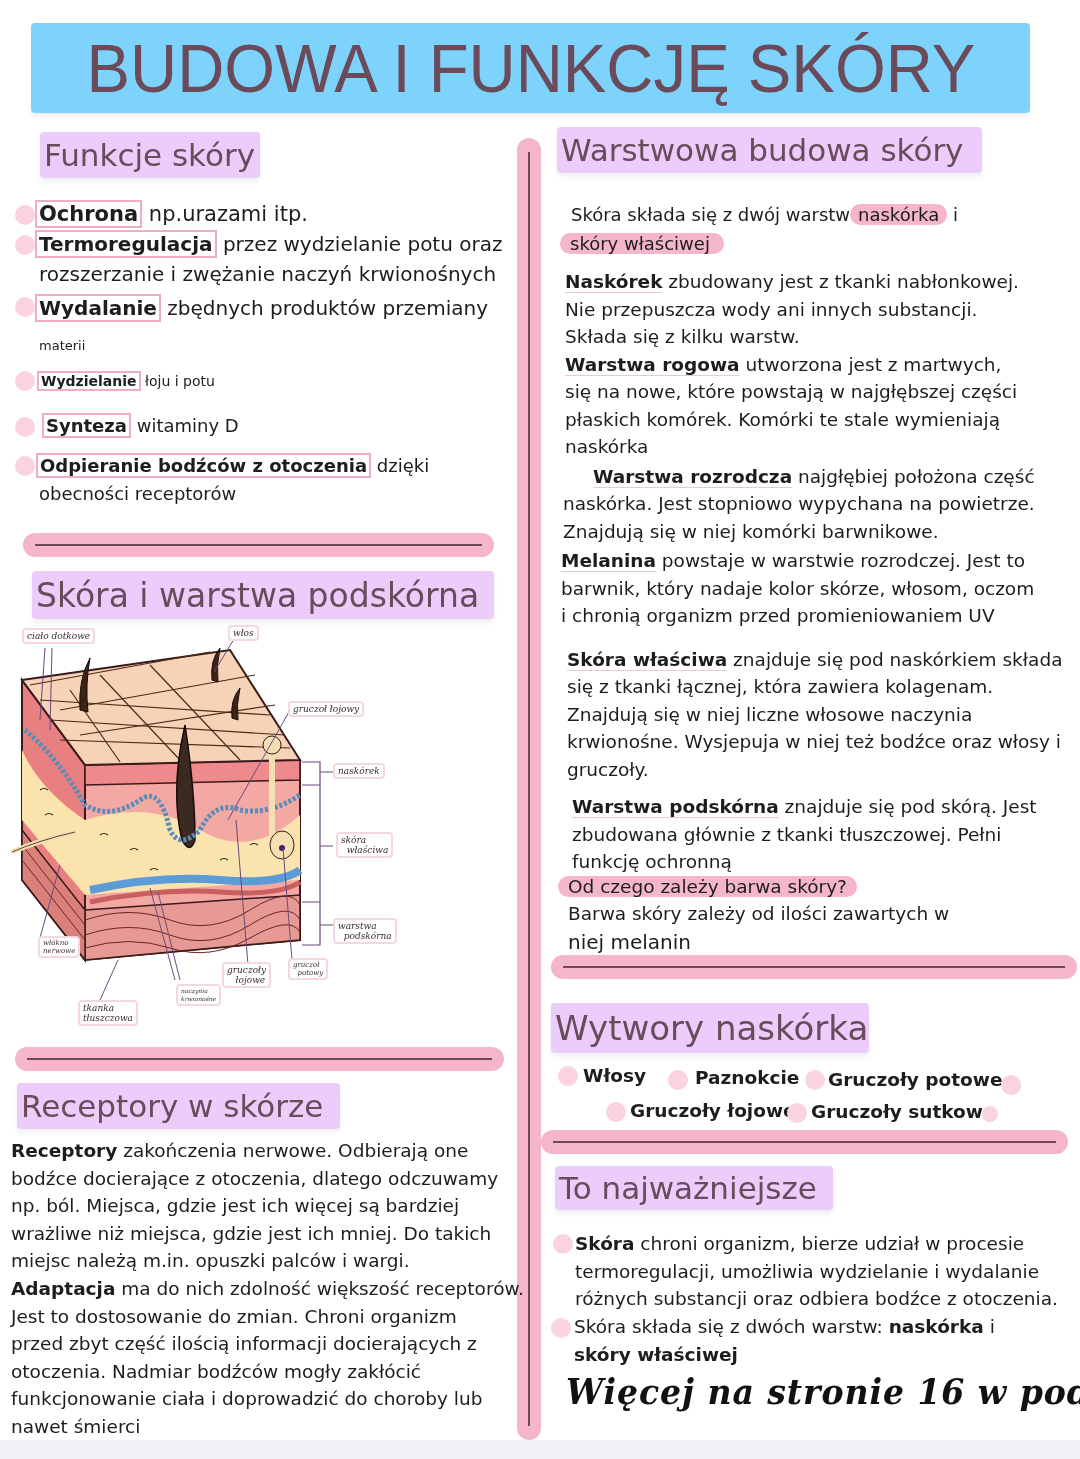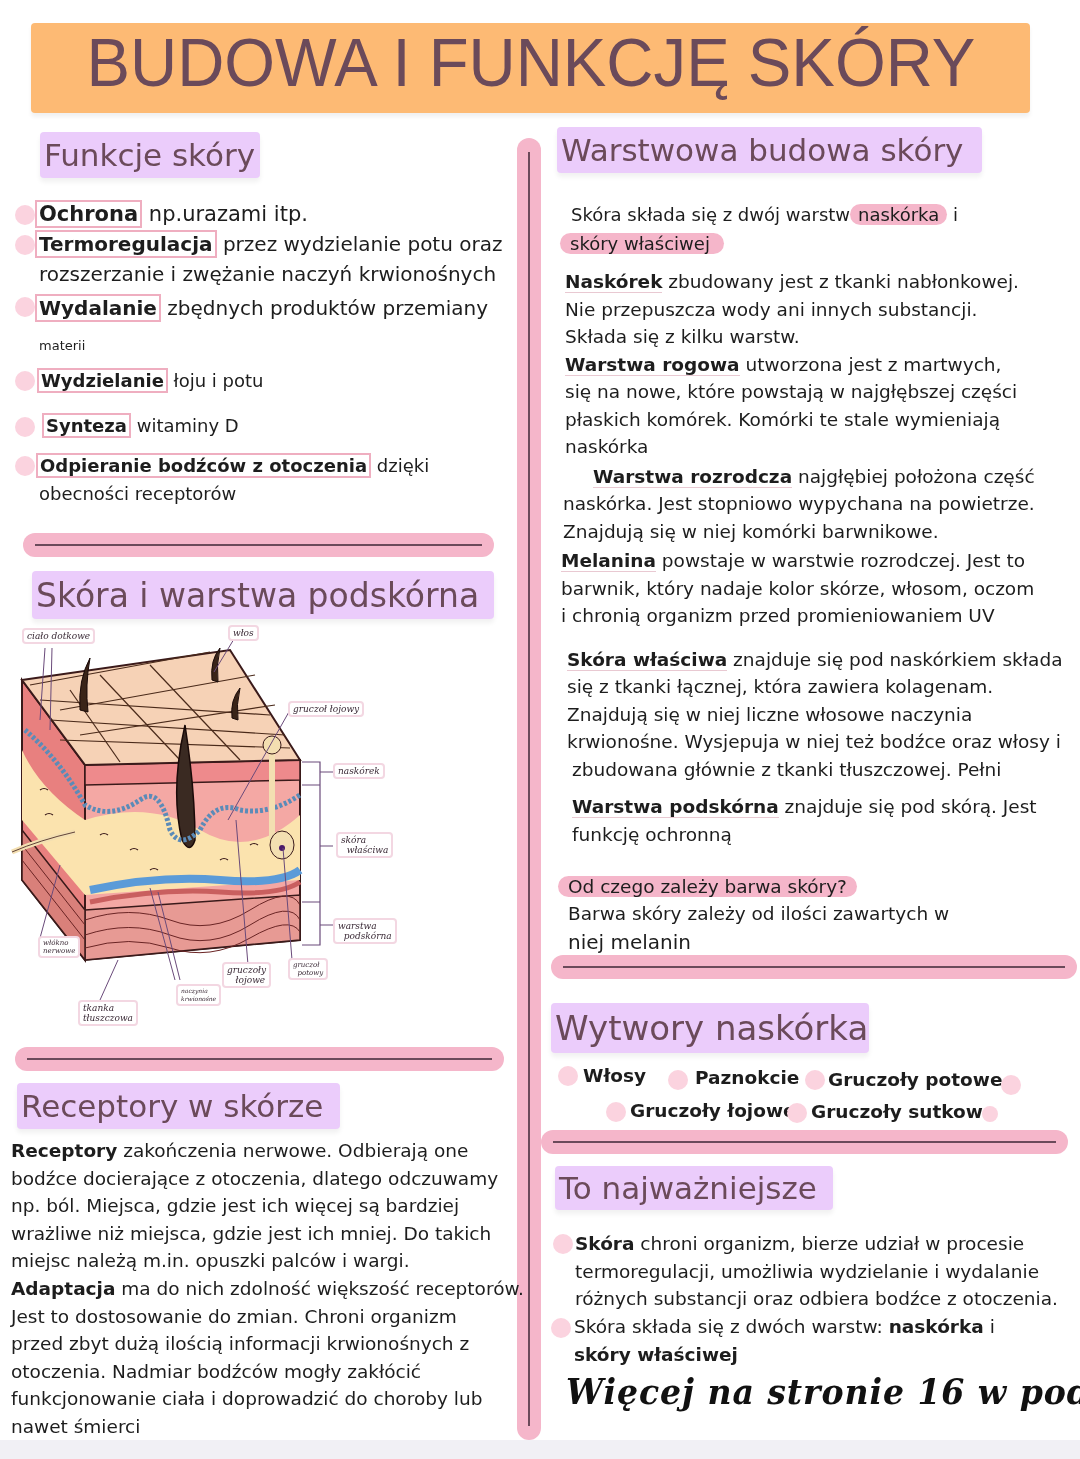--- a/index.html
+++ b/index.html
@@ -1,20 +1,20 @@
 <!DOCTYPE html>
 <html><head>
 <meta charset="utf-8">
 <style>
   * { box-sizing: border-box; margin: 0; padding: 0; }
   html, body { width: 1080px; height: 1459px; background: #f1f0f5; overflow: hidden; }
   body { font-family: "DejaVu Sans", sans-serif; color: #1d1d1d; position: relative; }
   .page { position: absolute; left: 0; top: 0; width: 1080px; height: 1440px; background: #ffffff; }
 
-  .title-bar { position: absolute; left: 31px; top: 23px; width: 999px; height: 90px; background: #fdba74; border-radius: 4px; box-shadow: 0 4px 4px rgba(0,0,0,0.06); display: flex; align-items: flex-start; justify-content: center; }
+  .title-bar { position: absolute; left: 31px; top: 23px; width: 999px; height: 90px; background: #7dd3fc; border-radius: 4px; box-shadow: 0 4px 4px rgba(0,0,0,0.06); display: flex; align-items: center; justify-content: center; }
   .title-bar h1 { font-family: "Liberation Sans", sans-serif; font-weight: 400; font-size: 68px; color: #6b4a5a; letter-spacing: 0px; transform: scaleX(0.96); }
 
   .hdr { position: absolute; background: #ebccfb; border-radius: 4px; box-shadow: 0 4px 5px rgba(0,0,0,0.06); color: #6b4a5a; font-family: "DejaVu Sans", sans-serif; padding: 0 4px; display: flex; align-items: center; white-space: nowrap; }
   .hdr span { display: block; }
 
   .vdiv { position: absolute; left: 517px; top: 138px; width: 24px; height: 1302px; background: #f5b6ca; border-radius: 12px; }
   .vdiv::after { content: ""; position: absolute; left: 11px; top: 14px; width: 1.5px; height: calc(100% - 28px); background: #6b4a5a; }
 
   .hdiv { position: absolute; height: 24px; background: #f5b6ca; border-radius: 12px; }
   .hdiv::after { content: ""; position: absolute; left: 12px; right: 12px; top: 11px; height: 1.5px; background: #6b4a5a; }
@@ -59,21 +59,21 @@
   <div class="txt" style="left:39px; top:259px; font-size:20px; line-height:30px;">rozszerzanie i zwężanie naczyń krwionośnych</div>
 
   <div class="dot" style="left:15px; top:297px;"></div>
   <div class="txt" style="left:35px; top:293px; font-size:20px; line-height:30px;">
     <span class="box">Wydalanie</span>
     <span>zbędnych produktów przemiany</span>
   </div>
   <div class="txt" style="left:39px; top:323px; font-size:13px; line-height:30px;margin-top:8px;">materii</div>
 
   <div class="dot" style="left:15px; top:371px;"></div>
-  <div class="txt" style="left:37px; top:367px; font-size:18px;">
+  <div class="txt" style="left:37px; top:367px; font-size:14px;">
     <span class="box">Wydzielanie</span>
     <span>łoju i potu</span>
   </div>
 
   <div class="dot" style="left:15px; top:417px;"></div>
   <div class="txt" style="left:42px; top:412px; font-size:18px;">
     <span class="box">Synteza</span>
     <span>witaminy D</span>
   </div>
 
@@ -208,21 +208,21 @@
   </div>
 
   <div style="position:absolute; left:11px; top:1137px; font-size:18.5px; line-height:27.6px; white-space:nowrap;">
     <div><b>Receptory</b><span> zakończenia nerwowe. Odbierają one</span></div>
     <div>bodźce docierające z otoczenia, dlatego odczuwamy</div>
     <div>np. ból. Miejsca, gdzie jest ich więcej są bardziej</div>
     <div>wrażliwe niż miejsca, gdzie jest ich mniej. Do takich</div>
     <div>miejsc należą m.in. opuszki palców i wargi.</div>
     <div><b>Adaptacja</b><span> ma do nich zdolność większość receptorów.</span></div>
     <div>Jest to dostosowanie do zmian. Chroni organizm</div>
-    <div>przed zbyt dużą ilością informacji krwionośnych z</div>
+    <div>przed zbyt część ilością informacji docierających z</div>
     <div>otoczenia. Nadmiar bodźców mogły zakłócić</div>
     <div>funkcjonowanie ciała i doprowadzić do choroby lub</div>
     <div>nawet śmierci</div>
   </div>
 
   <div class="hdr" style="left:557px; top:127px; width:425px; height:46px; font-size:31px;">
     <span>Warstwowa budowa skóry</span>
   </div>
 
   <div class="txt" style="left:571px; top:201px; font-size:18px;">
@@ -243,22 +243,23 @@
     <div style="padding-left:3px; margin-top:2px;margin-left:30px;"><b class="ul">Warstwa rozrodcza</b><span> najgłębiej położona część</span></div>
     <div style="padding-left:3px;">naskórka. Jest stopniowo wypychana na powietrze.</div>
     <div style="padding-left:3px;">Znajdują się w niej komórki barwnikowe.</div>
     <div style="padding-left:1px; margin-top:2px;"><b class="ul">Melanina</b><span> powstaje w warstwie rozrodczej. Jest to</span></div>
     <div style="padding-left:1px;">barwnik, który nadaje kolor skórze, włosom, oczom</div>
     <div style="padding-left:1px;">i chronią organizm przed promieniowaniem UV</div>
     <div style="padding-left:7px; margin-top:16px;"><b class="ul">Skóra właściwa</b><span> znajduje się pod naskórkiem składa</span></div>
     <div style="padding-left:7px;">się z tkanki łącznej, która zawiera kolagenam.</div>
     <div style="padding-left:7px;">Znajdują się w niej liczne włosowe naczynia</div>
     <div style="padding-left:7px;">krwionośne. Wysjepuja w niej też bodźce oraz włosy i</div>
+    <div style="padding-left:7px;">gruczoły.</div>
+    <div style="padding-left:12px; margin-top:10px;"><b class="ul">Warstwa podskórna</b><span> znajduje się pod skórą. Jest</span></div>
     <div style="padding-left:12px;">zbudowana głównie z tkanki tłuszczowej. Pełni</div>
-    <div style="padding-left:12px; margin-top:10px;"><b class="ul">Warstwa podskórna</b><span> znajduje się pod skórą. Jest</span></div>
     <div style="padding-left:12px;">funkcję ochronną</div>
   </div>
 
   <div class="txt" style="left:558px; top:873px; font-size:18.5px;">
     <span class="pill" style="padding:0 10px;">Od czego zależy barwa skóry?</span>
   </div>
   <div class="txt" style="left:568px; top:900px; font-size:18.5px;">Barwa skóry zależy od ilości zawartych w</div>
   <div class="txt" style="left:568px; top:928px; font-size:20px;">niej melanin</div>
 
   <div class="hdiv" style="left:551px; top:955px; width:526px;"></div>

